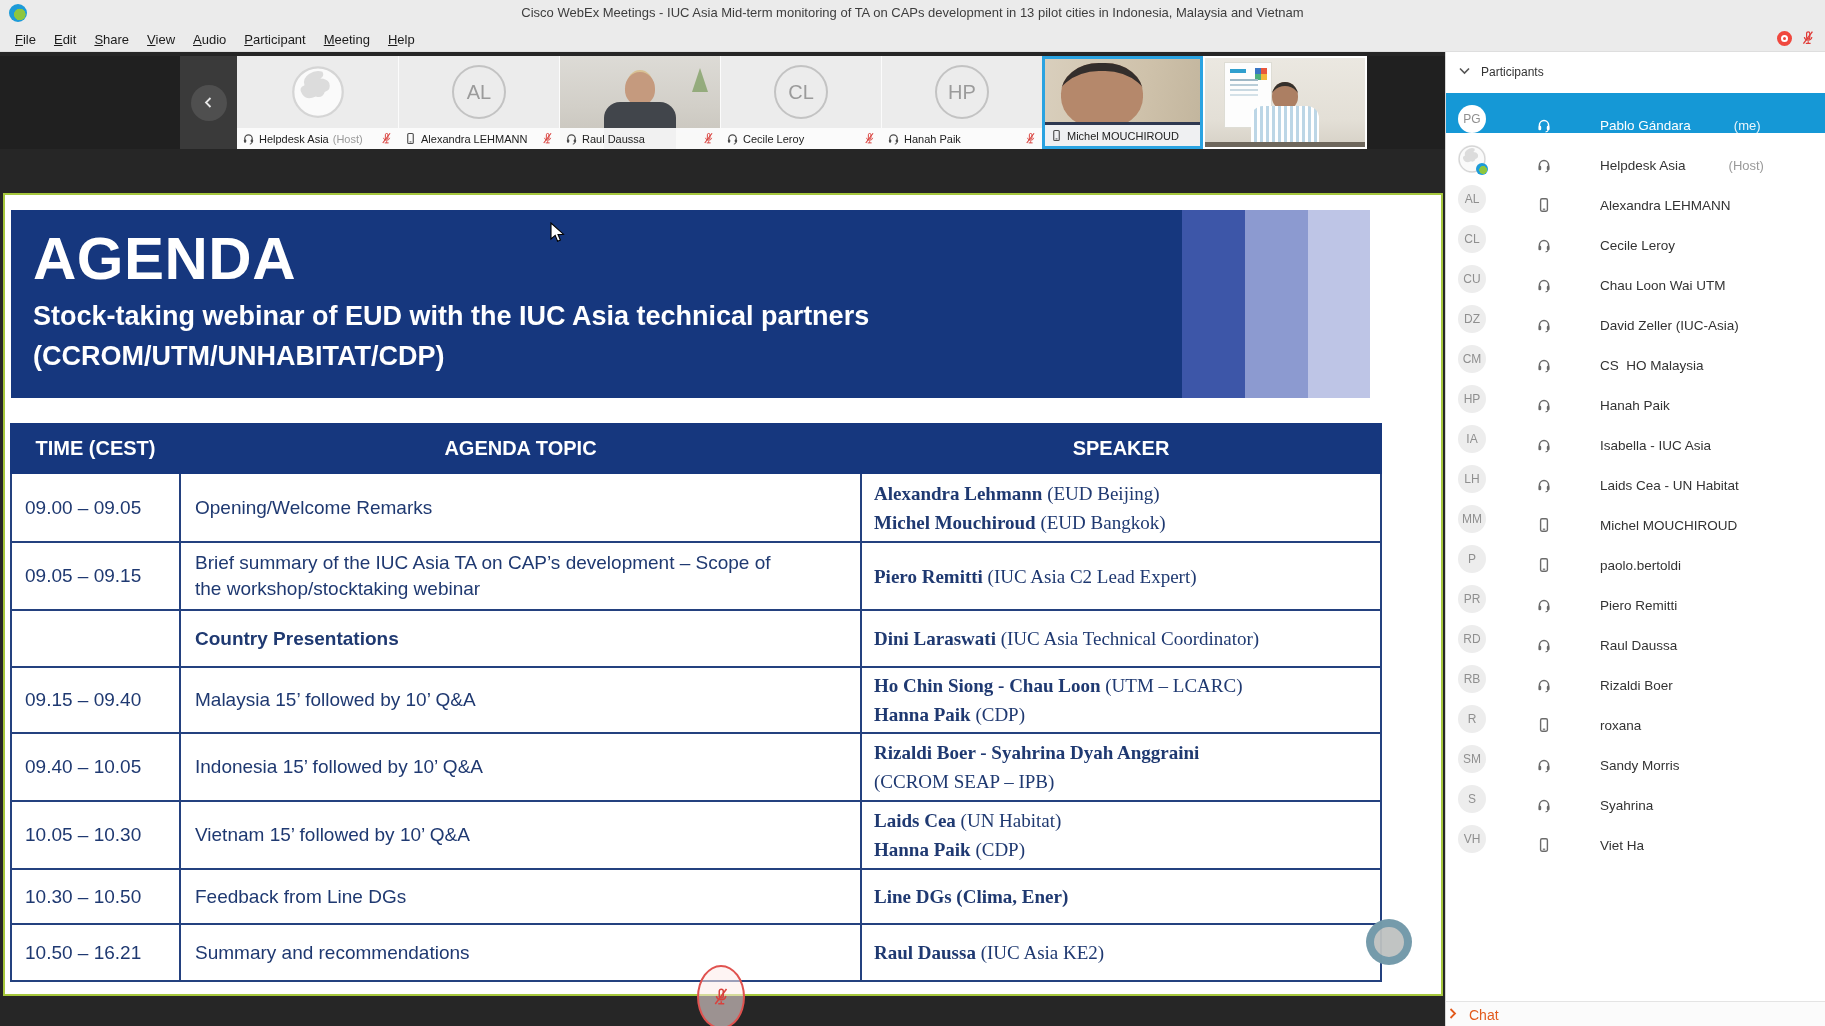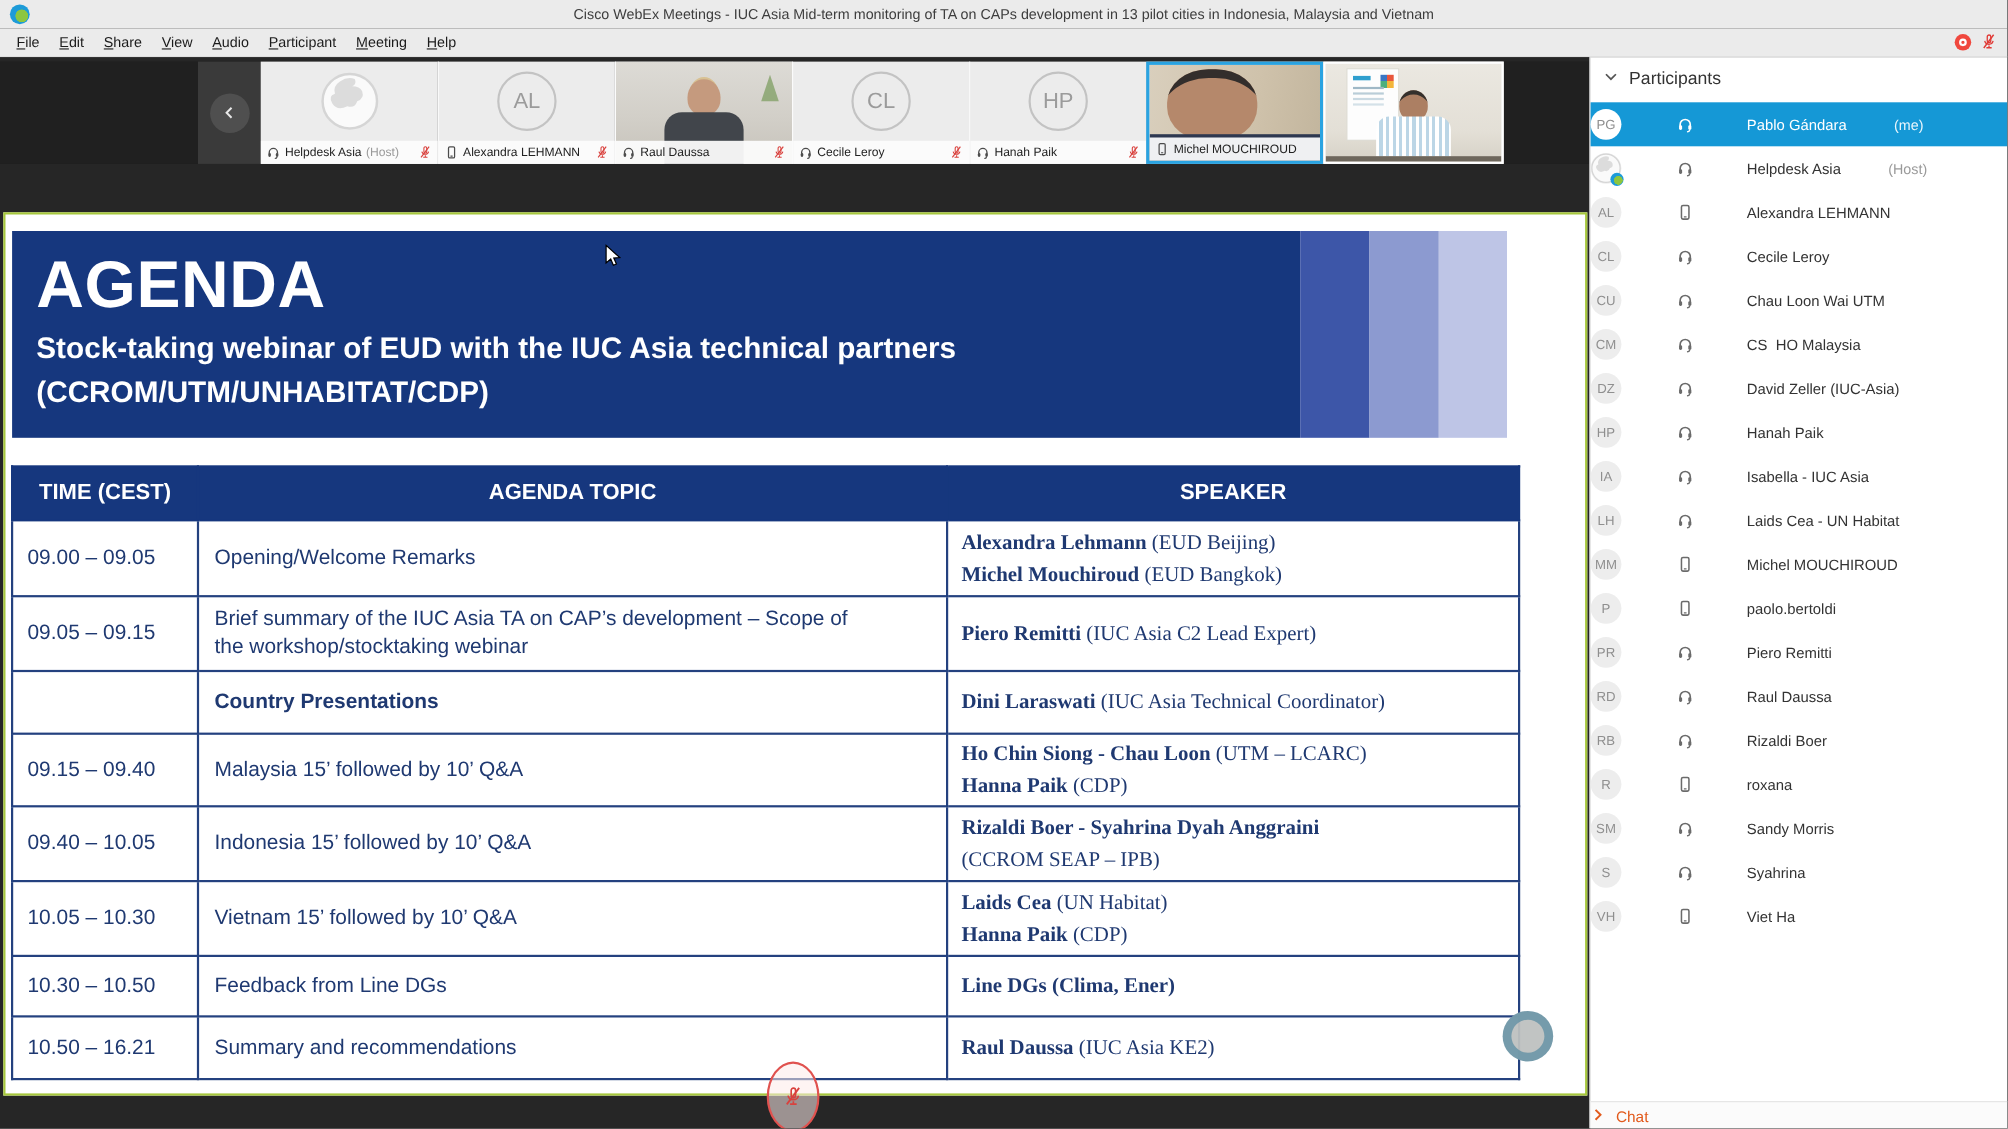--- a/index.html
+++ b/index.html
@@ -93,23 +93,23 @@
   
   .mute-oval{position:absolute;left:697px;top:913px;width:44px;height:60px;border:2px solid #e0524f;border-radius:50%;
              background:rgba(253,235,234,.55);display:flex;align-items:center;justify-content:center;z-index:6;color:#d9413d;}
   .watermark{position:absolute;left:1366px;top:867px;width:46px;height:46px;border-radius:50%;
              border:8px solid rgba(92,141,163,.75);background:rgba(190,193,192,.95);box-sizing:border-box;z-index:5;}
   .cursor{position:absolute;left:550px;top:170px;z-index:9;}
 
   
   .participants{position:absolute;left:1445px;top:52px;width:380px;height:974px;background:#fff;
                 border-left:1px solid #d6d6d6;box-sizing:border-box;}
-  .panel-header{height:40px;display:flex;align-items:center;gap:10px;padding-left:12px;font-size:16px;color:#333;border-radius:13px;}
+  .panel-header{height:40px;display:flex;align-items:center;gap:10px;padding-left:12px;font-size:12px;color:#333;border-radius:13px;}
   .p-list{position:absolute;left:0;top:41px;right:0;}
-  .p-row{height:40px;display:flex;align-items:center;gap:36px;}
+  .p-row{height:40px;display:flex;align-items:flex-end;padding-left:12px;gap:36px;}
   .p-row.highlight{background:#1598D6;}
   .p-avatar{width:28px;height:28px;border-radius:50%;background:#ededed;color:#8f8f8f;font-size:12px;
             display:flex;align-items:center;justify-content:center;flex:0 0 auto;position:relative;}
   .p-row.highlight .p-avatar{background:#fff;}
   .p-avatar .ball{position:absolute;right:-2px;bottom:-2px;width:12px;height:12px;border-radius:50%;
                   background:radial-gradient(circle at 60% 58%, #8dc63f 0 38%, #1d9bd8 41% 100%);}
   .p-device{margin-left:14px;flex:0 0 auto;display:flex;color:#6b6b6b;}
   .p-row.highlight .p-device{color:#fff;}
   .p-name{margin-left:12px;font-size:13.5px;color:#333;white-space:pre;}
   .p-row.highlight .p-name{color:#fff;}
@@ -442,42 +442,42 @@
             <svg width="16" height="16" viewBox="0 0 16 16">
               <path d="M3.4 9.6 V8.2 a4.6 4.6 0 0 1 9.2 0 V9.6" fill="none" stroke="currentColor" stroke-width="1.5"></path>
               <rect x="2.4" y="8.8" width="2.8" height="4.4" rx="1.3" fill="currentColor"></rect>
               <rect x="10.8" y="8.8" width="2.8" height="4.4" rx="1.3" fill="currentColor"></rect>
               <path d="M12.2 13.2 q-0.4 1.6 -2.6 1.7" fill="none" stroke="currentColor" stroke-width="1.2"></path>
             </svg>
           </span>
           <span class="p-name">Chau Loon Wai UTM</span>
         </div>
         <div class="p-row">
+          <span class="p-avatar">DZ</span>
+          <span class="p-device">
+            <svg width="16" height="16" viewBox="0 0 16 16">
+              <path d="M3.4 9.6 V8.2 a4.6 4.6 0 0 1 9.2 0 V9.6" fill="none" stroke="currentColor" stroke-width="1.5"></path>
+              <rect x="2.4" y="8.8" width="2.8" height="4.4" rx="1.3" fill="currentColor"></rect>
+              <rect x="10.8" y="8.8" width="2.8" height="4.4" rx="1.3" fill="currentColor"></rect>
+              <path d="M12.2 13.2 q-0.4 1.6 -2.6 1.7" fill="none" stroke="currentColor" stroke-width="1.2"></path>
+            </svg>
+          </span>
+          <span class="p-name">David Zeller (IUC-Asia)</span>
+        </div>
+        <div class="p-row">
           <span class="p-avatar">CM</span>
           <span class="p-device">
             <svg width="16" height="16" viewBox="0 0 16 16">
               <path d="M3.4 9.6 V8.2 a4.6 4.6 0 0 1 9.2 0 V9.6" fill="none" stroke="currentColor" stroke-width="1.5"></path>
               <rect x="2.4" y="8.8" width="2.8" height="4.4" rx="1.3" fill="currentColor"></rect>
               <rect x="10.8" y="8.8" width="2.8" height="4.4" rx="1.3" fill="currentColor"></rect>
               <path d="M12.2 13.2 q-0.4 1.6 -2.6 1.7" fill="none" stroke="currentColor" stroke-width="1.2"></path>
             </svg>
           </span>
           <span class="p-name">CS  HO Malaysia</span>
-        </div>
-        <div class="p-row">
-          <span class="p-avatar">DZ</span>
-          <span class="p-device">
-            <svg width="16" height="16" viewBox="0 0 16 16">
-              <path d="M3.4 9.6 V8.2 a4.6 4.6 0 0 1 9.2 0 V9.6" fill="none" stroke="currentColor" stroke-width="1.5"></path>
-              <rect x="2.4" y="8.8" width="2.8" height="4.4" rx="1.3" fill="currentColor"></rect>
-              <rect x="10.8" y="8.8" width="2.8" height="4.4" rx="1.3" fill="currentColor"></rect>
-              <path d="M12.2 13.2 q-0.4 1.6 -2.6 1.7" fill="none" stroke="currentColor" stroke-width="1.2"></path>
-            </svg>
-          </span>
-          <span class="p-name">David Zeller (IUC-Asia)</span>
         </div>
         <div class="p-row">
           <span class="p-avatar">HP</span>
           <span class="p-device">
             <svg width="16" height="16" viewBox="0 0 16 16">
               <path d="M3.4 9.6 V8.2 a4.6 4.6 0 0 1 9.2 0 V9.6" fill="none" stroke="currentColor" stroke-width="1.5"></path>
               <rect x="2.4" y="8.8" width="2.8" height="4.4" rx="1.3" fill="currentColor"></rect>
               <rect x="10.8" y="8.8" width="2.8" height="4.4" rx="1.3" fill="currentColor"></rect>
               <path d="M12.2 13.2 q-0.4 1.6 -2.6 1.7" fill="none" stroke="currentColor" stroke-width="1.2"></path>
             </svg>

